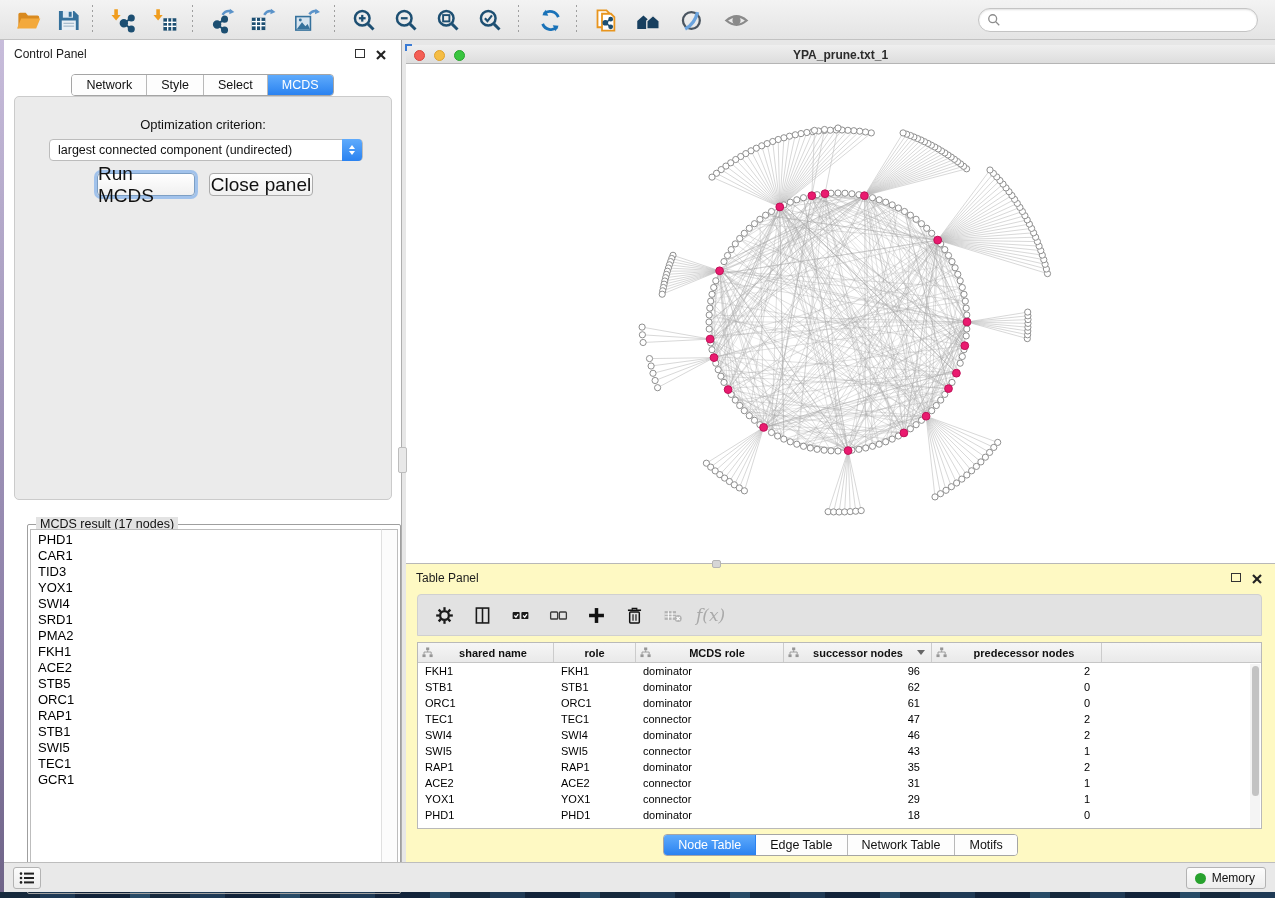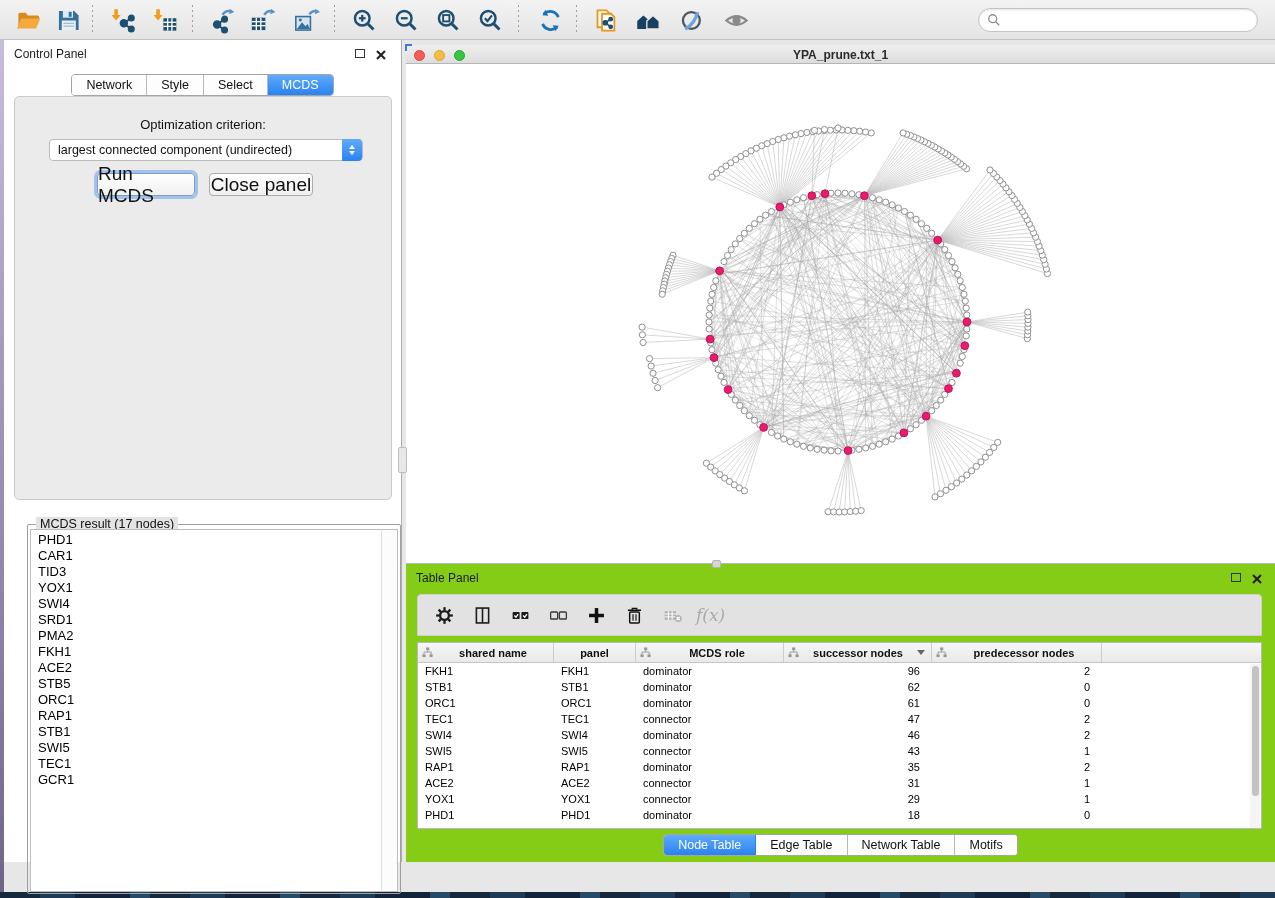--- a/index.html
+++ b/index.html
@@ -61,21 +61,21 @@
   #net-titlebar { position:absolute; left:0; top:0; width:100%; height:19px;
     background:linear-gradient(#efefef,#dddddd); border-bottom:1px solid #b5b5b5; }
   .tl { position:absolute; top:4.5px; width:11px; height:11px; border-radius:50%; }
   #net-title { position:absolute; width:100%; text-align:center; top:3px; font-size:12px; font-weight:bold; color:#2b2b2b; }
   #net-canvas { position:absolute; left:0; top:19px; width:869px; height:499px; background:#fff; }
   #corner-mark { position:absolute; left:-1px; top:-1px; width:7px; height:7px; border-left:2px solid #3a7bd5; border-top:2px solid #3a7bd5; }
 
   #v-splitter { position:absolute; left:398px; top:447px; width:9px; height:26px; background:#e8e8e8; border:1px solid #bdbdbd; border-radius:2px; z-index:5; }
 
   
-  #table-panel { position:absolute; left:406px; top:563px; width:869px; height:299px; background:#84cc16; border-top:1px solid #b8b8b8; }
+  #table-panel { position:absolute; left:406px; top:563px; width:869px; height:299px; background:#fef9c3; border-top:1px solid #b8b8b8; }
   #tp-grip { position:absolute; left:306px; top:-4px; width:9px; height:8px; background:#d6d6d6; border:1px solid #b5b5b5; border-radius:2px; }
   #tp-toolbar { position:absolute; left:11px; top:30px; width:845px; height:42px; background:#e2e2e2; border:1px solid #d0d0d0; border-radius:4px 4px 0 0; display:flex; align-items:center; gap:14px; padding-left:14px; }
   .tp-icon { width:24px; height:24px; display:flex; align-items:center; justify-content:center; }
   .tp-icon svg { width:21px; height:21px; }
   #fx-label { font-size:17px; color:#a9a9a9; font-family:"DejaVu Serif",serif; font-style:italic; margin-left:-2px; }
 
   #tbl { position:absolute; left:11px; top:78px; width:845px; height:187px; background:#fff; border:1px solid #b9b9b9; }
   #tbl-head { display:flex; height:20px; background:linear-gradient(#f6f6f6,#e9e9e9); border-bottom:1px solid #c6c6c6; }
   .th { display:flex; align-items:center; border-right:1px solid #cccccc; font-size:11px; color:#111; position:relative; }
   .th .th-label { flex:1; text-align:center; padding:0 4px;font-weight:bold; }
@@ -1180,21 +1180,21 @@
               <g fill="#969696">
                 <rect x="4.5" y="0.5" width="3.4" height="3"></rect>
                 <rect x="0.5" y="8" width="3.4" height="3"></rect>
                 <rect x="8.2" y="8" width="3.4" height="3"></rect>
               </g>
               <path d="M6.2 3.5 V5.5 M2.2 8 V5.5 H10 V8 M6.2 5.5 V5.5" fill="none" stroke="#969696" stroke-width="1"></path>
             </svg>
             <span class="th-label">shared name</span>
           </div>
           <div class="th" style="width: 82px;">
-            <span class="th-label">panel</span>
+            <span class="th-label">role</span>
           </div>
           <div class="th" style="width: 148px;">
             <svg viewBox="0 0 12 12" width="11" height="11" class="type-ico">
               <g fill="#969696">
                 <rect x="4.5" y="0.5" width="3.4" height="3"></rect>
                 <rect x="0.5" y="8" width="3.4" height="3"></rect>
                 <rect x="8.2" y="8" width="3.4" height="3"></rect>
               </g>
               <path d="M6.2 3.5 V5.5 M2.2 8 V5.5 H10 V8 M6.2 5.5 V5.5" fill="none" stroke="#969696" stroke-width="1"></path>
             </svg>
@@ -1304,13 +1304,31 @@
     <div id="tbl-tabs-wrap">
         <div class="seg-group" id="tbl-tabs">
           <div class="seg active">Node Table</div>
           <div class="seg">Edge Table</div>
           <div class="seg">Network Table</div>
           <div class="seg">Motifs</div>
         </div>
       </div>
   </div>
 
+  <div id="status-bar">
+    <div id="task-btn">
+      <svg width="16" height="14" viewBox="0 0 16 14">
+        <g fill="#222">
+          <circle cx="2" cy="2.6" r="1.3"></circle>
+            <circle cx="2" cy="7" r="1.3"></circle>
+            <circle cx="2" cy="11.4" r="1.3"></circle>
+          <rect x="5" y="1.6" width="10" height="2"></rect>
+            <rect x="5" y="6" width="10" height="2"></rect>
+            <rect x="5" y="10.4" width="10" height="2"></rect>
+        </g>
+      </svg>
+    </div>
+    <div id="memory-btn">
+      <span id="memory-dot"></span>
+      <span>Memory</span>
+    </div>
+  </div>
 </div>
 
 </body></html>

